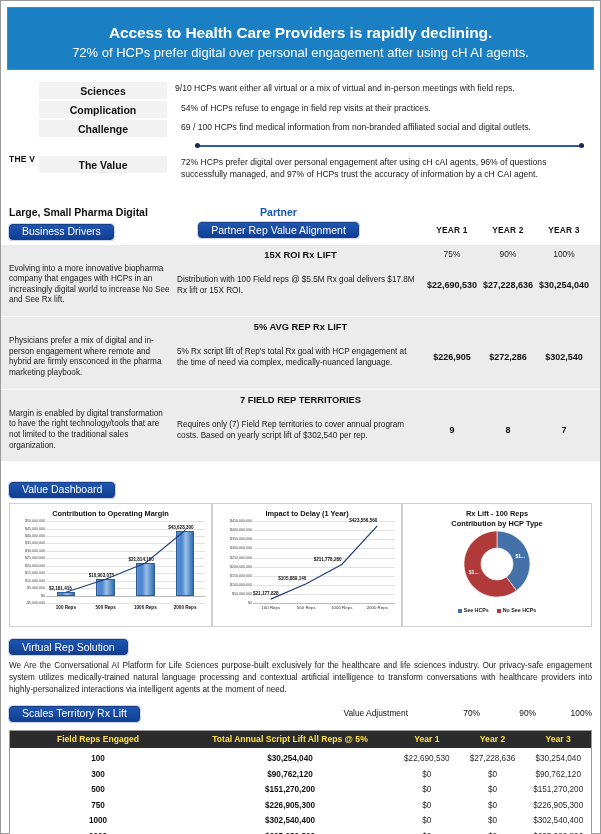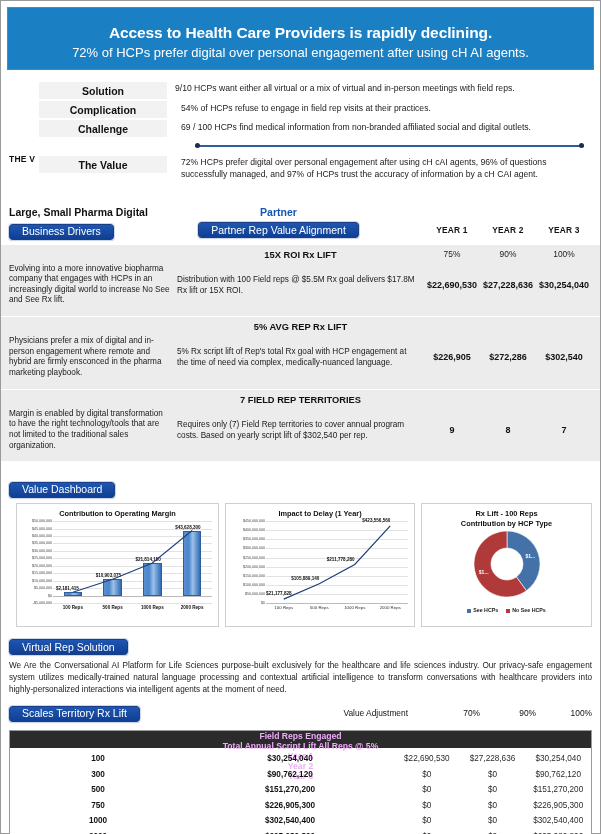--- a/index.html
+++ b/index.html
@@ -124,21 +124,21 @@
     flex: 1; font-size: 8.2px; color: #1a1a1a; line-height: 1.35; padding-right: 8px;
     display: flex; align-items: center;
   }
   .mcell-nums { width: 168px; display: flex; align-items: center; }
   .mcell-nums span { flex: 1; text-align: center; font-size: 9px; font-weight: bold; color: #111; }
   .mrow.r1 .mcell-drv { padding-top: 0px; }
   .spacer-white { height: 10px; background: #fff; }
 
   
   .dash { padding: 8px 8px 0 8px; }
-  .charts { display: flex; gap: 6px; margin-top: 5px; margin-left: 7px; }
+  .charts { display: flex; margin-top: 5px; }
   .chartbox {
     border: 1px solid #cfcfcf; background: #fff;
     position: relative; height: 124px;
   }
   .cb1 { width: 203px; }
   .cb2 { width: 190px; }
   .cb3 { flex: 1; }
   .ct { text-align: center; font-size: 7.4px; font-weight: bold; color: #111; padding-top: 5px; line-height:1.25;}
 
   .plot { position: relative; margin: 3px 3px 0 3px; }
@@ -167,21 +167,21 @@
   .sol-p { font-size: 8.2px; color: #1a1a1a; line-height: 1.42; margin-top: 5px; text-align: justify;}
 
   .scales-row { display: flex; align-items: center; padding: 8px 8px 0 8px; }
   .scales-left { width: 180px; }
   .scales-mid { flex: 1; text-align: right; font-size: 8.4px; color: #111; padding-right: 16px;}
   .scales-right { width: 168px; display: flex; }
   .scales-right span { flex: 1; text-align: right; font-size: 8.4px; color: #111; }
 
   
   .tbl { margin: 8px 8px 0 8px; border: 1px solid #9a9a9a; }
-  .tbl-head { display: flex; background: #2b2b2b; color: #f0abfc; height: 17px; align-items: center; flex-direction: column; }
+  .tbl-head { display: flex; background: #2b2b2b; color: #fde047; height: 17px; align-items: center; }
   .th { font-size: 8.6px; font-weight: bold; }
   .c1 { width: 176px; text-align: center; }
   .c2 { width: 208px; text-align: center; }
   .c3, .c4, .c5 { flex: 1; text-align: center; }
   .tbl-body { background: #fff; padding-bottom: 10px; }
   .tr { display: flex; height: 15.5px; align-items: flex-end; }
   .td { font-size: 8.2px; color: #111; }
   .td.b { font-weight: bold; }
   .td.num { color: #2a2a2a; }
 </style>
@@ -191,21 +191,21 @@
 <div class="page">
 
   <div class="hero">
     <div class="hero-title">Access to Health Care Providers is rapidly declining.</div>
     <div class="hero-sub">72% of HCPs prefer digital over personal engagement after using cH AI agents.</div>
   </div>
 
   <div class="scq">
     <div class="scq-left">
       <div class="the-v">THE V</div>
-      <div class="pill">Solution</div>
+      <div class="pill">Sciences</div>
       <div class="pill">Complication</div>
       <div class="pill">Challenge</div>
       <div class="pill value">The Value</div>
     </div>
     <div class="scq-right">
       <div class="scq-line i1">9/10 HCPs want either all virtual or a mix of virtual and in-person meetings with field reps.</div>
       <div class="scq-line i2">54% of HCPs refuse to engage in field rep visits at their practices.</div>
       <div class="scq-line i3">69 / 100 HCPs find medical information from non-branded affiliated social and digital outlets.</div>
       <div class="divider-rule">
         <div class="bar"></div>

